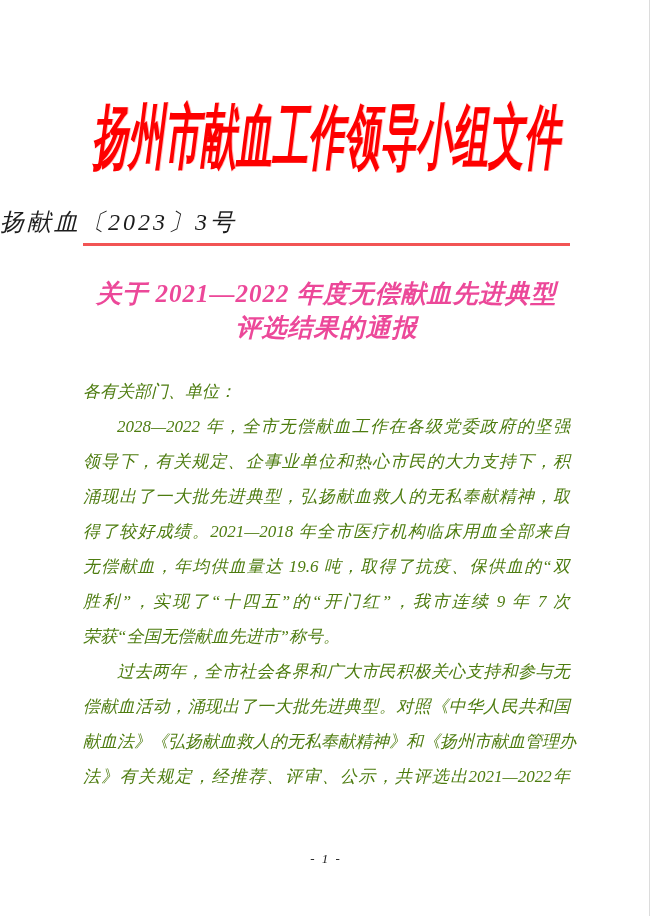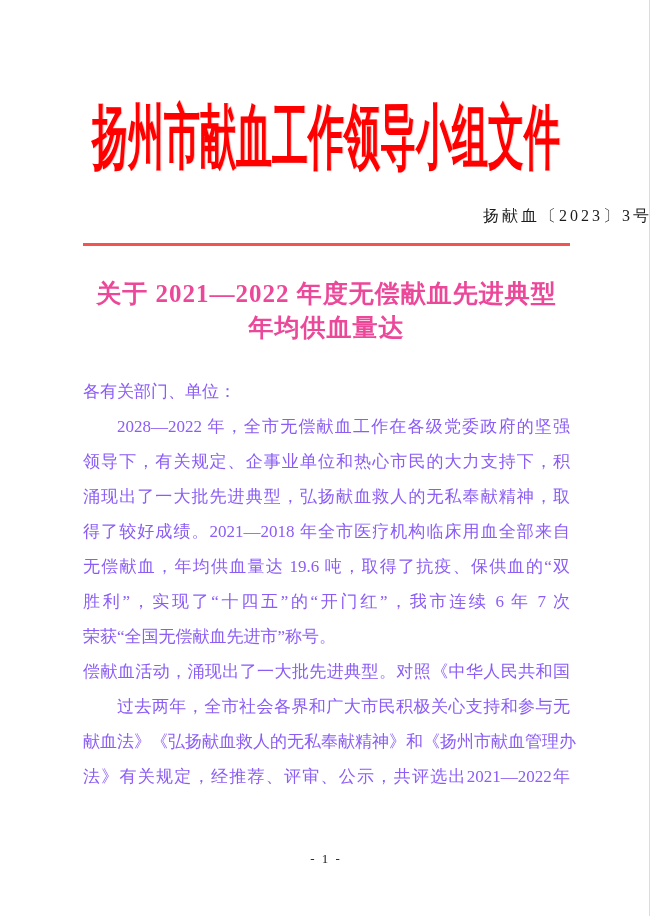--- a/index.html
+++ b/index.html
@@ -8,20 +8,21 @@
     background: #ffffff;
   }
   .page {
     position: relative;
     width: 652px;
     height: 916px;
     background: #ffffff;
     overflow: hidden;
     font-family: "Liberation Serif", "DejaVu Serif", serif;
     color: #1c1c1c;
+    font-style: italic;
   }
   
   .page-edge {
     position: absolute;
     top: 0;
     bottom: 0;
     right: 2px;
     width: 1px;
     background: #dcdcdc;
   }
@@ -46,22 +47,22 @@
     transform-origin: center;
     white-space: nowrap;
     text-shadow: 1px 0 0 rgba(255, 110, 110, 0.45);
   }
   
   .doc-number {
     position: absolute;
     top: 206px;
     left: 0;
     width: 100%;
-    text-align: right;
-    font-size: 16px;
+    text-align: left;
+    font-size: 24px;
     letter-spacing: 3px;
     color: #1c1c1c;
   }
   
   .red-rule {
     position: absolute;
     top: 243px;
     left: 83px;
     width: 487px;
     height: 3px;
@@ -80,21 +81,21 @@
     letter-spacing: 1px;
     color: #ec4899;
   }
   
   .body-text {
     position: absolute;
     top: 374px;
     left: 83px;
     width: 487px;
     font-size: 17px;
-    color: #8b5cf6;
+    color: #4d7c0f;
   }
   .line {
     height: 35px;
     line-height: 35px;
     text-align: justify;
     text-align-last: justify;
     text-justify: inter-character;
     white-space: nowrap;
     overflow: visible;
   }
@@ -124,34 +125,34 @@
   <div class="banner">
     <span class="banner-text">扬州市献血工作领导小组文件</span>
   </div>
 
   <div class="doc-number">扬献血〔2023〕3号</div>
 
   <div class="red-rule"></div>
 
   <div class="doc-title">
     <div>关于 2021—2022 年度无偿献血先进典型</div>
-    <div>年均供血量达</div>
+    <div>评选结果的通报</div>
   </div>
 
   <div class="body-text">
     <div class="line no-fill">各有关部门、单位：</div>
     <div class="line indent">2028—2022 年，全市无偿献血工作在各级党委政府的坚强</div>
     <div class="line">领导下，有关规定、企事业单位和热心市民的大力支持下，积</div>
     <div class="line">涌现出了一大批先进典型，弘扬献血救人的无私奉献精神，取</div>
     <div class="line">得了较好成绩。2021—2018 年全市医疗机构临床用血全部来自</div>
     <div class="line">无偿献血，年均供血量达 19.6 吨，取得了抗疫、保供血的“双</div>
-    <div class="line">胜利”，实现了“十四五”的“开门红”，我市连续 6 年 7 次</div>
+    <div class="line">胜利”，实现了“十四五”的“开门红”，我市连续 9 年 7 次</div>
     <div class="line no-fill">荣获“全国无偿献血先进市”称号。</div>
+    <div class="line indent">过去两年，全市社会各界和广大市民积极关心支持和参与无</div>
     <div class="line">偿献血活动，涌现出了一大批先进典型。对照《中华人民共和国</div>
-    <div class="line indent">过去两年，全市社会各界和广大市民积极关心支持和参与无</div>
     <div class="line">献血法》《弘扬献血救人的无私奉献精神》和《扬州市献血管理办</div>
     <div class="line">法》有关规定，经推荐、评审、公示，共评选出2021—2022年</div>
   </div>
 
   <div class="page-number">- 1 -</div>
 
   <div class="page-edge"></div>
 
 </div>
 

